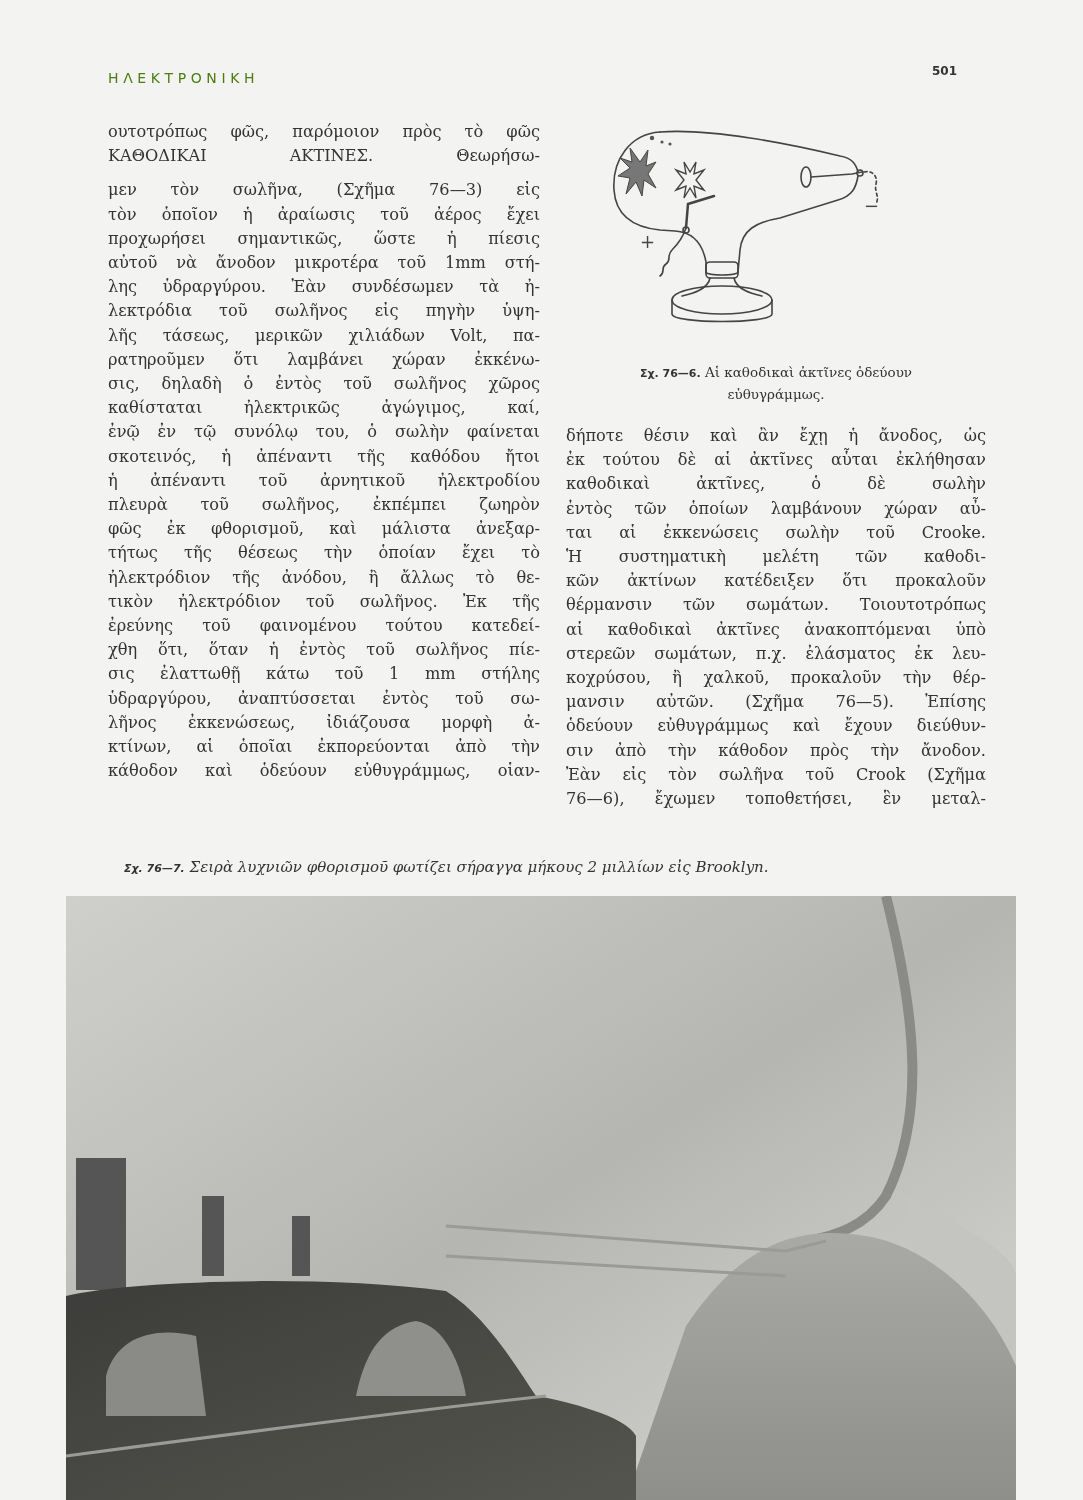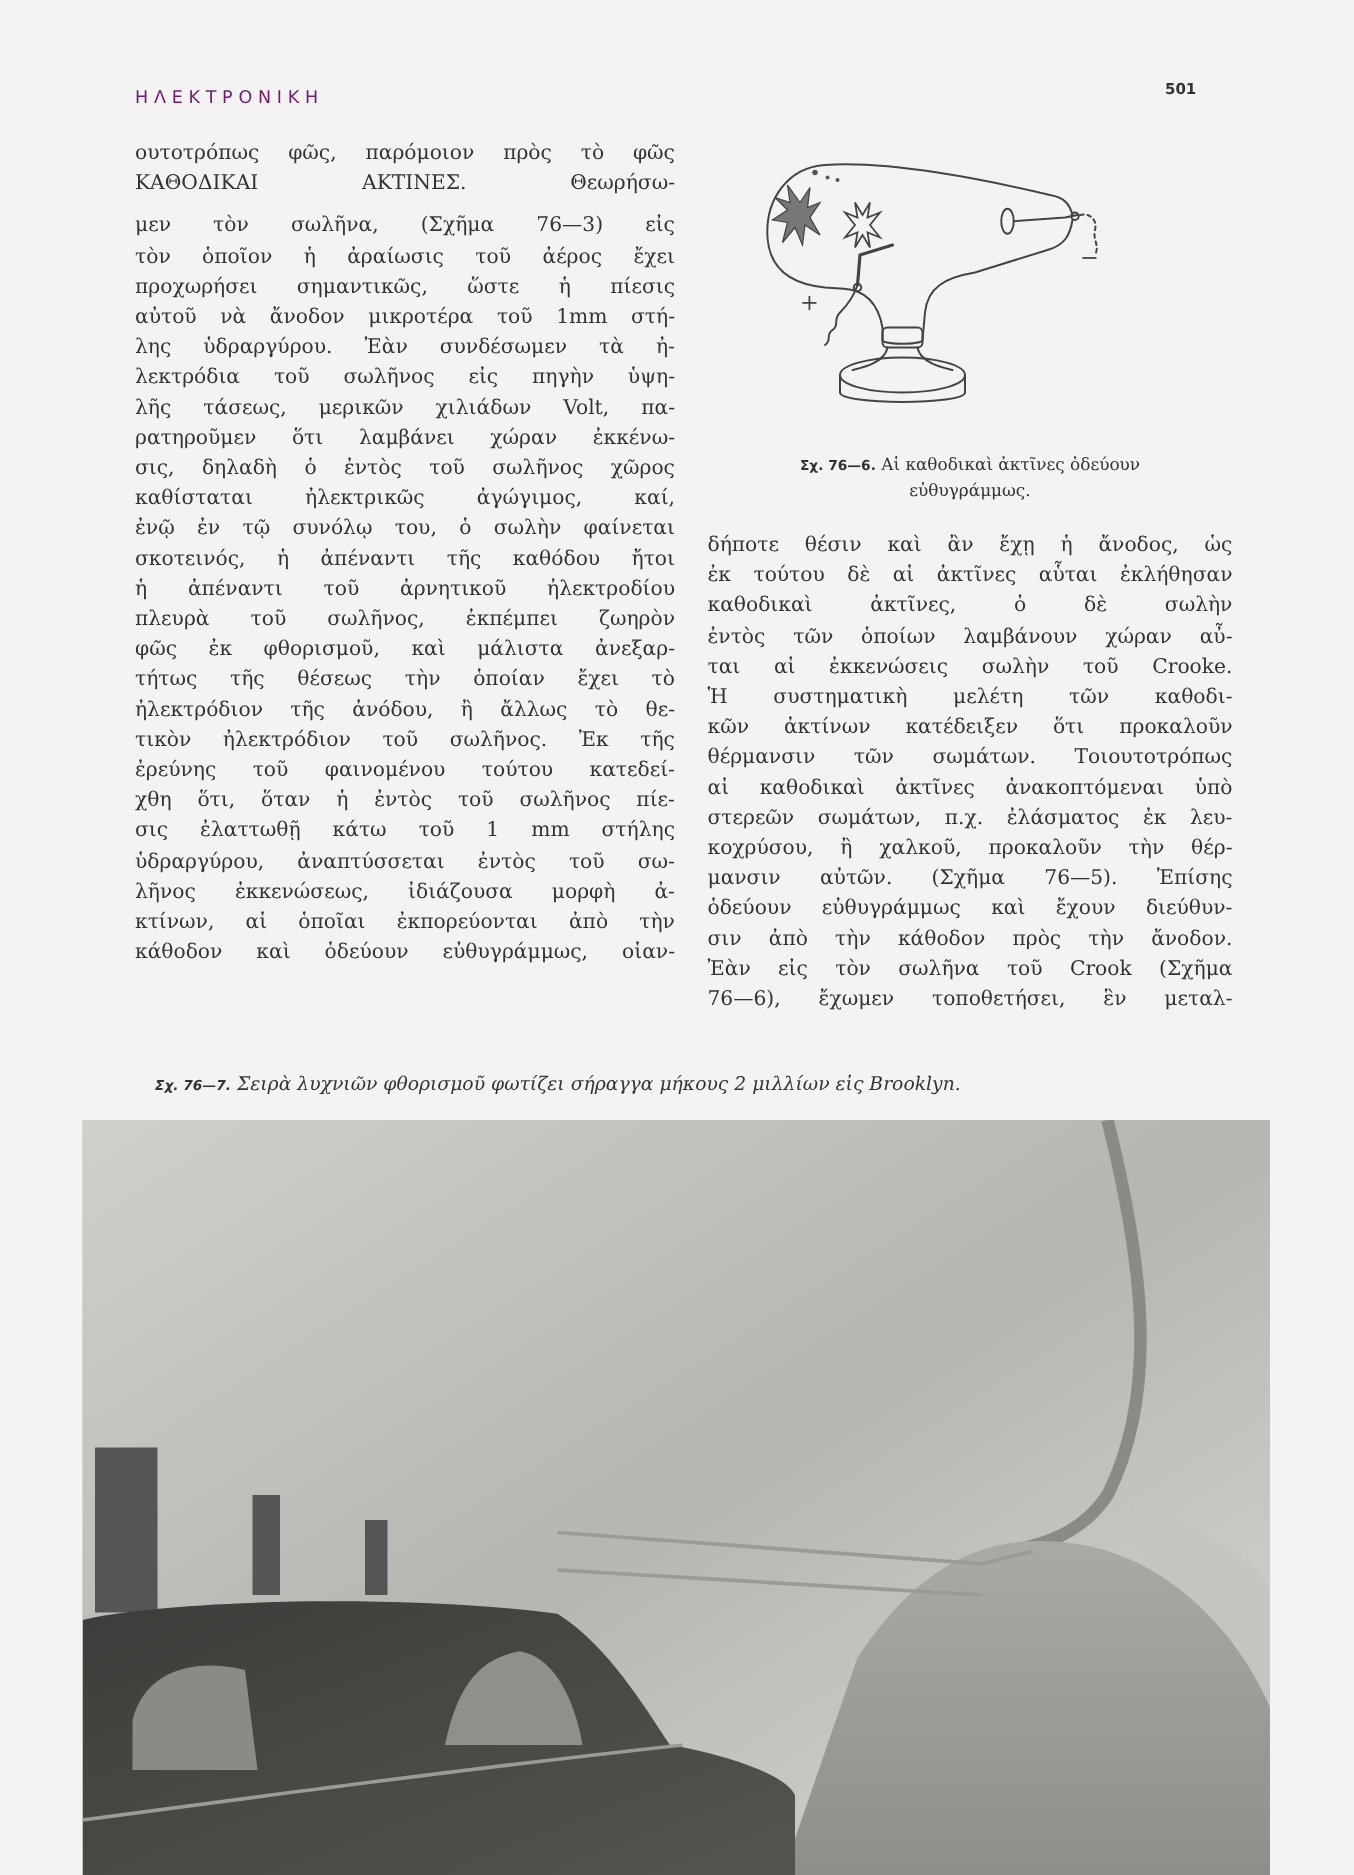--- a/index.html
+++ b/index.html
@@ -6,32 +6,32 @@
   body {
     width: 1083px; height: 1500px; overflow: hidden;
     background: #f3f3f1;
     font-family: "DejaVu Serif", "Liberation Serif", serif;
     color: #2a2a2a;
     position: relative;
   }
   .header-left {
     position: absolute; left: 108px; top: 70px;
     font-family: "DejaVu Sans", sans-serif;
-    font-size: 14px; letter-spacing: 4.6px; color: #701a75;
+    font-size: 14px; letter-spacing: 4.6px; color: #4d7c0f;
   }
   .page-number {
     position: absolute; left: 932px; top: 64px;
     font-family: "DejaVu Sans", sans-serif;
     font-weight: bold; font-size: 12px; color: #333;
   }
   .col {
     position: absolute; font-size: 16.2px; line-height: 24.2px;
     color: #333;
   }
-  .col-left { left: 108px; top: 110px; width: 432px; }
+  .col-left { left: 108px; top: 120px; width: 432px; }
   .col-right { left: 566px; top: 424px; width: 420px; }
   .line { white-space: nowrap; display: flex; justify-content: space-between; }
   .line.last { justify-content: flex-start; }
   .line span.w { display: inline-block; }
   .col-left .line:nth-child(3) { margin-top: 10px; }
   .figure-diagram {
     position: absolute; left: 590px; top: 100px; width: 380px; height: 250px;
   }
   .caption-76-6 {
     position: absolute; left: 566px; top: 362px; width: 420px;

